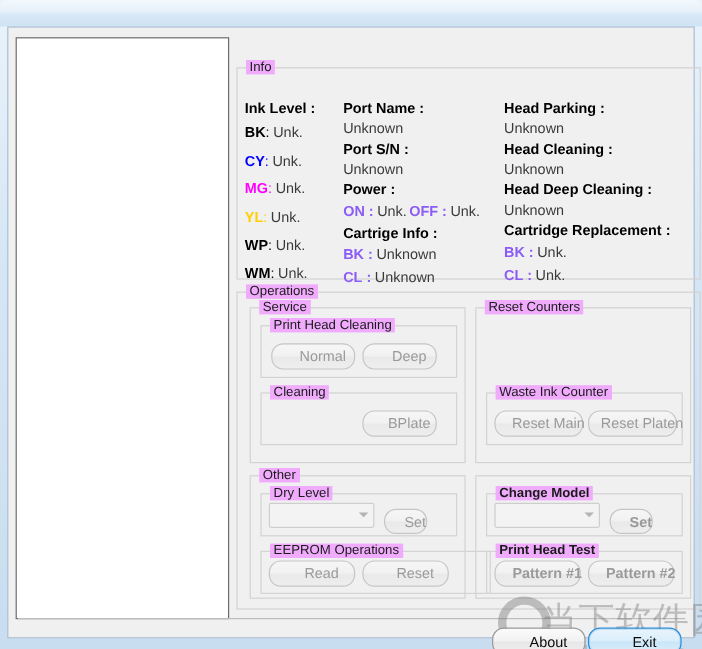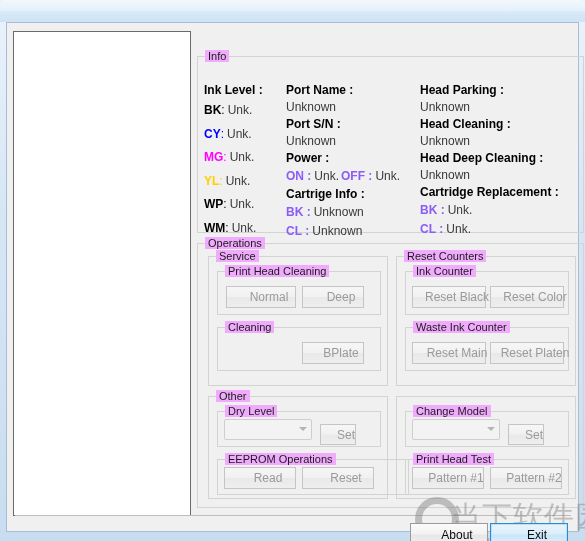--- a/index.html
+++ b/index.html
@@ -75,35 +75,35 @@
   .kv .sep{color:#000;font-weight:normal;}
   .kv .v{color:#3a3a3a;padding-left:3px;}
   .kv2{white-space:nowrap;line-height:19px;font-size:12px;}
   .kv2 .k{font-weight:bold;color:#8b5cf6;}
   .kv2 .v{color:#3a3a3a;padding-left:3px;}
   
   #gb-operations{left:190px;top:220px;width:387px;height:265px;}
   #gb-service{left:10px;top:12px;width:180px;height:130px;}
   #gb-reset{left:198px;top:12px;width:180px;height:130px;}
   #gb-other{left:10px;top:152px;width:180px;height:103px;}
-  #gb-changemodel{left:198px;top:152px;width:180px;height:103px;}
+  #gb-changemodel{left:198px;top:152px;width:180px;height:103px;font-weight:bold;}
   #gb-phc{left:8px;top:14px;width:164px;height:44px;}
   #gb-cleaning{left:8px;top:70px;width:164px;height:44px;}
   #gb-inkcounter{left:8px;top:14px;width:164px;height:44px;}
   #gb-waste{left:8px;top:70px;width:164px;height:44px;}
   #gb-drylevel{left:8px;top:14px;width:164px;height:36px;}
   #gb-eeprom{left:8px;top:62px;width:192px;height:36px;}
   #gb-cm-inner{left:8px;top:14px;width:164px;height:36px;}
   #gb-pht{left:8px;top:62px;width:164px;height:36px;}
   
   .btn{
     position:absolute;
     box-sizing:border-box;
     border:1px solid #c5c5c5;
-    border-radius:0;
+    border-radius:10px;
     background:linear-gradient(to bottom,#f6f6f6 0%,#f1f1f1 48%,#e9e9e9 52%,#eeeeee 100%);
     color:#9a9a9a;
     font-size:12px;
     display:flex;align-items:center;justify-content:center;
     white-space:nowrap;
     padding-left:16px;
   }
   .btn.enabled{
     border:1px solid #9a9a9a;
     color:#0a0a0a;
@@ -264,25 +264,20 @@
 
         <div class="gb" id="gb-cleaning">
           <span class="gb-label">Cleaning</span>
           <div class="btn b-right">BPlate</div>
         </div>
       </div>
 
       <div class="gb" id="gb-reset">
         <span class="gb-label">Reset Counters</span>
 
-        <div class="gb" id="gb-inkcounter">
-          <span class="gb-label">Ink Counter</span>
-          <div class="btn b-left-w">Reset Black</div>
-          <div class="btn b-right-w">Reset Color</div>
-        </div>
 
         <div class="gb" id="gb-waste">
           <span class="gb-label">Waste Ink Counter</span>
           <div class="btn b-left-w">Reset Main</div>
           <div class="btn b-right-w">Reset Platen</div>
         </div>
       </div>
 
       <div class="gb" id="gb-other">
         <span class="gb-label">Other</span>

